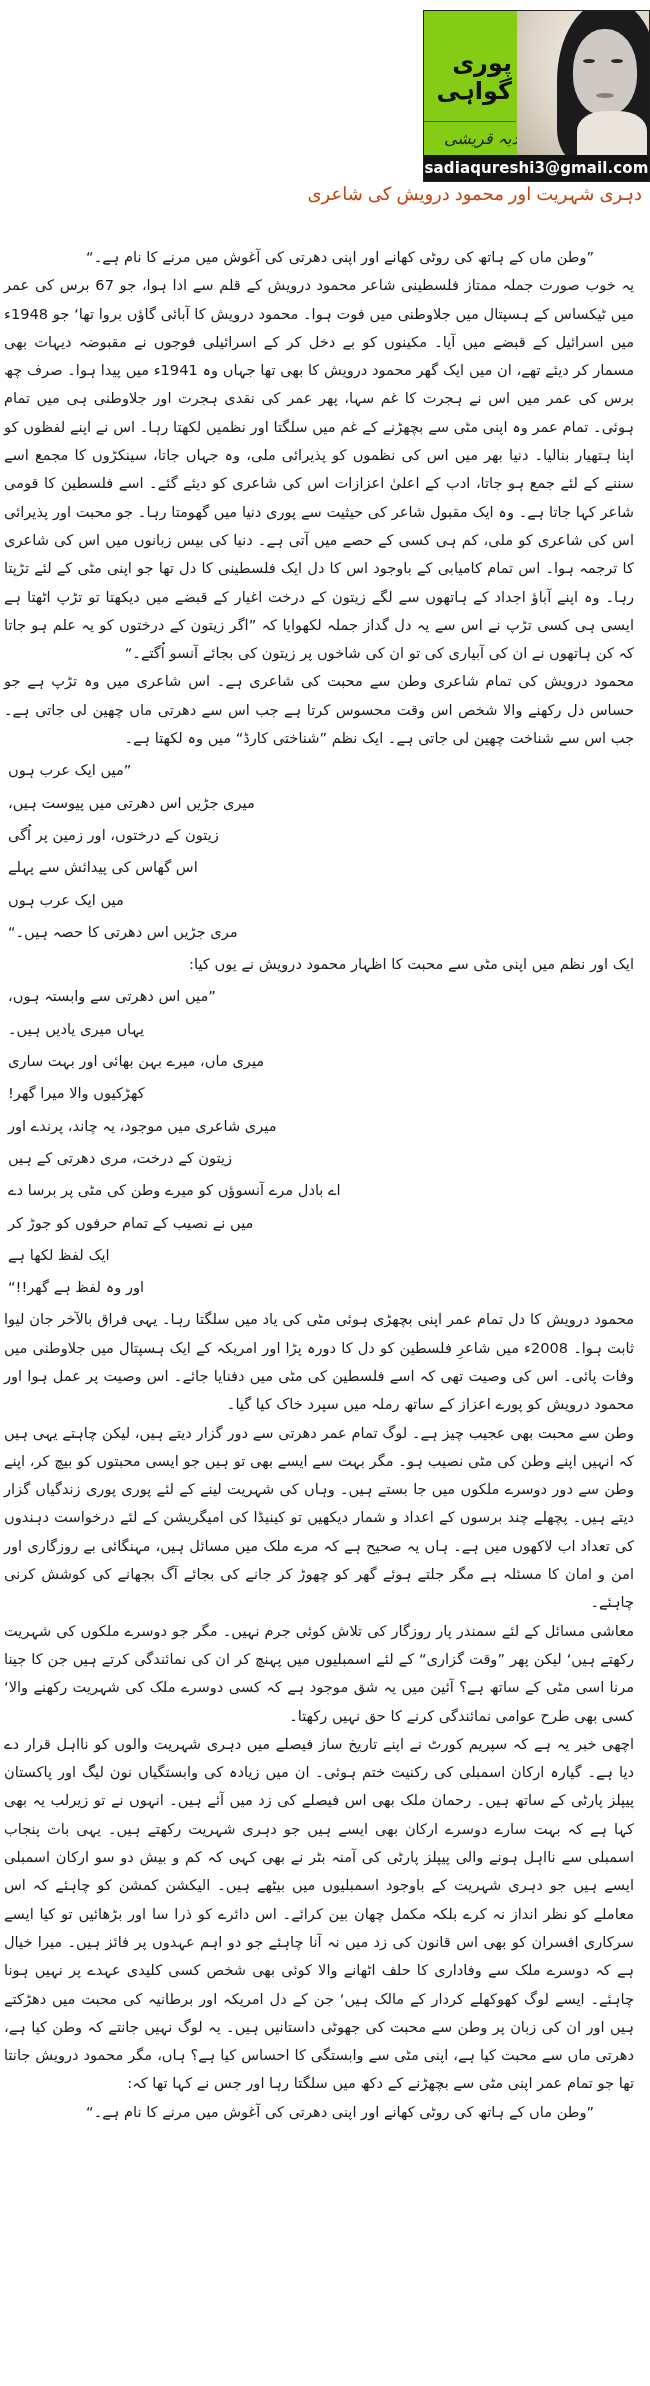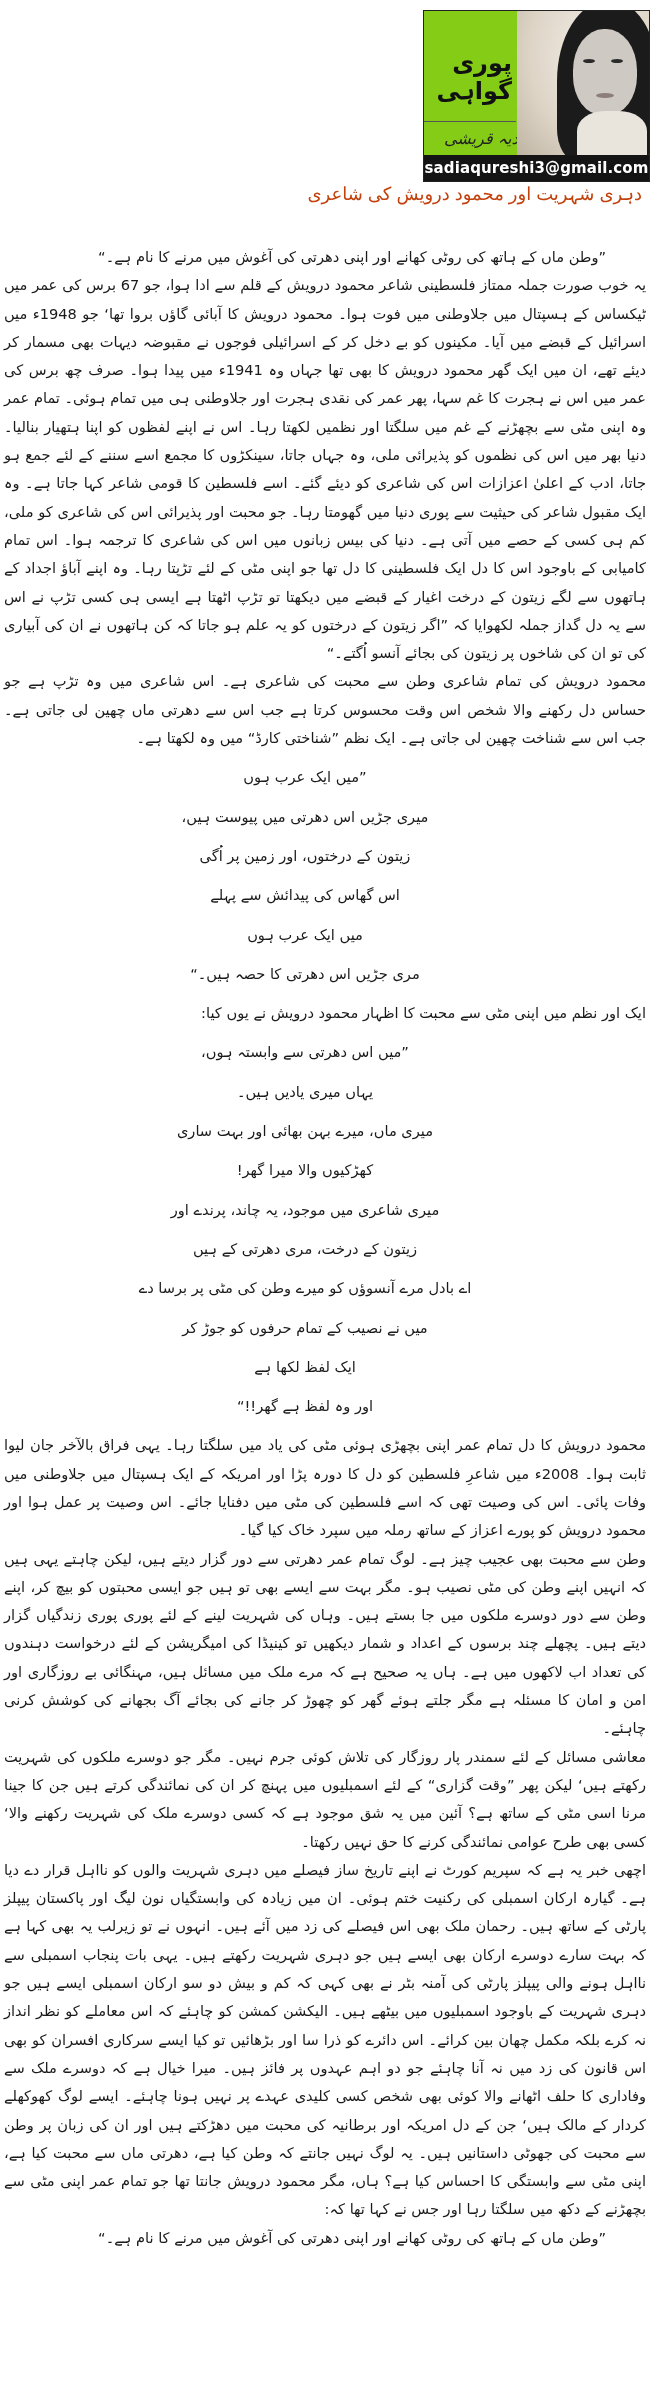--- a/index.html
+++ b/index.html
@@ -11,23 +11,23 @@
   .author-sig { position: absolute; left: 20px; top: 118px; font-family: "DejaVu Serif", serif; font-style: italic; font-size: 16px; color: #222; direction: rtl; }
   .photo { position: absolute; right: 0; top: 0; width: 132px; height: 145px; background: linear-gradient(180deg,#e8e2d9 0%,#d8d0c4 100%); overflow: hidden; }
   .photo .scarf { position: absolute; left: 0px; top: 0px; width: 132px; height: 145px; background: radial-gradient(ellipse at 60% 30%, #f3eee6 0%, #ddd4c6 60%, #bfb4a3 100%); }
   .photo .hair { position: absolute; left: 40px; top: -10px; width: 100px; height: 160px; border-radius: 50% 45% 20% 20%; background: #1b1b1b; }
   .photo .face { position: absolute; left: 56px; top: 18px; width: 64px; height: 86px; border-radius: 48% 48% 45% 45%; background: #cfc9c3; }
   .photo .eye { position: absolute; top: 48px; width: 12px; height: 4px; border-radius: 50%; background: #2a2a2a; }
   .photo .lips { position: absolute; left: 79px; top: 82px; width: 18px; height: 5px; border-radius: 50%; background: #8c7f7a; }
   .photo .neck { position: absolute; left: 60px; top: 100px; width: 70px; height: 50px; background: #e9e4dc; border-radius: 40% 40% 0 0; }
   .email-bar { position: absolute; left: 0; bottom: 0; width: 100%; height: 26px; background: #141414; color: #fff; font-family: "DejaVu Sans", sans-serif; font-weight: bold; font-size: 15px; line-height: 26px; text-align: center; letter-spacing: 0.1px; }
   .title { position: absolute; right: 8px; top: 183px; font-family: Liberation Sans, sans-serif; font-size: 18px; color: #c2410c; direction: rtl; text-align: right; white-space: nowrap; }
-  .article { position: absolute; left: 4px; right: 4px; top: 243px; direction: rtl; text-align: justify; }
+  .article { position: absolute; left: 4px; right: 16px; top: 243px; direction: rtl; text-align: justify; }
   .p { font-family: "DejaVu Sans", sans-serif; font-size: 14.6px; line-height: 28.3px; margin: 0; text-align: justify; text-align-last: right; }
-  .verse { font-family: "DejaVu Sans", sans-serif; font-size: 14.6px; line-height: 28.3px; margin: 11px; text-align: center; padding-right: 40px; }
+  .verse { font-family: "DejaVu Sans", sans-serif; font-size: 14.6px; line-height: 28.3px; margin: 4px; text-align: left; padding-right: 40px; }
   .lead-quote { padding-right: 40px; }
 </style>
 </head>
 <body>
 
 <div class="header-card">
   <div class="logo-block">
     <div class="logo-line">پوری</div>
     <div class="logo-line">گواہی</div>
   </div>

